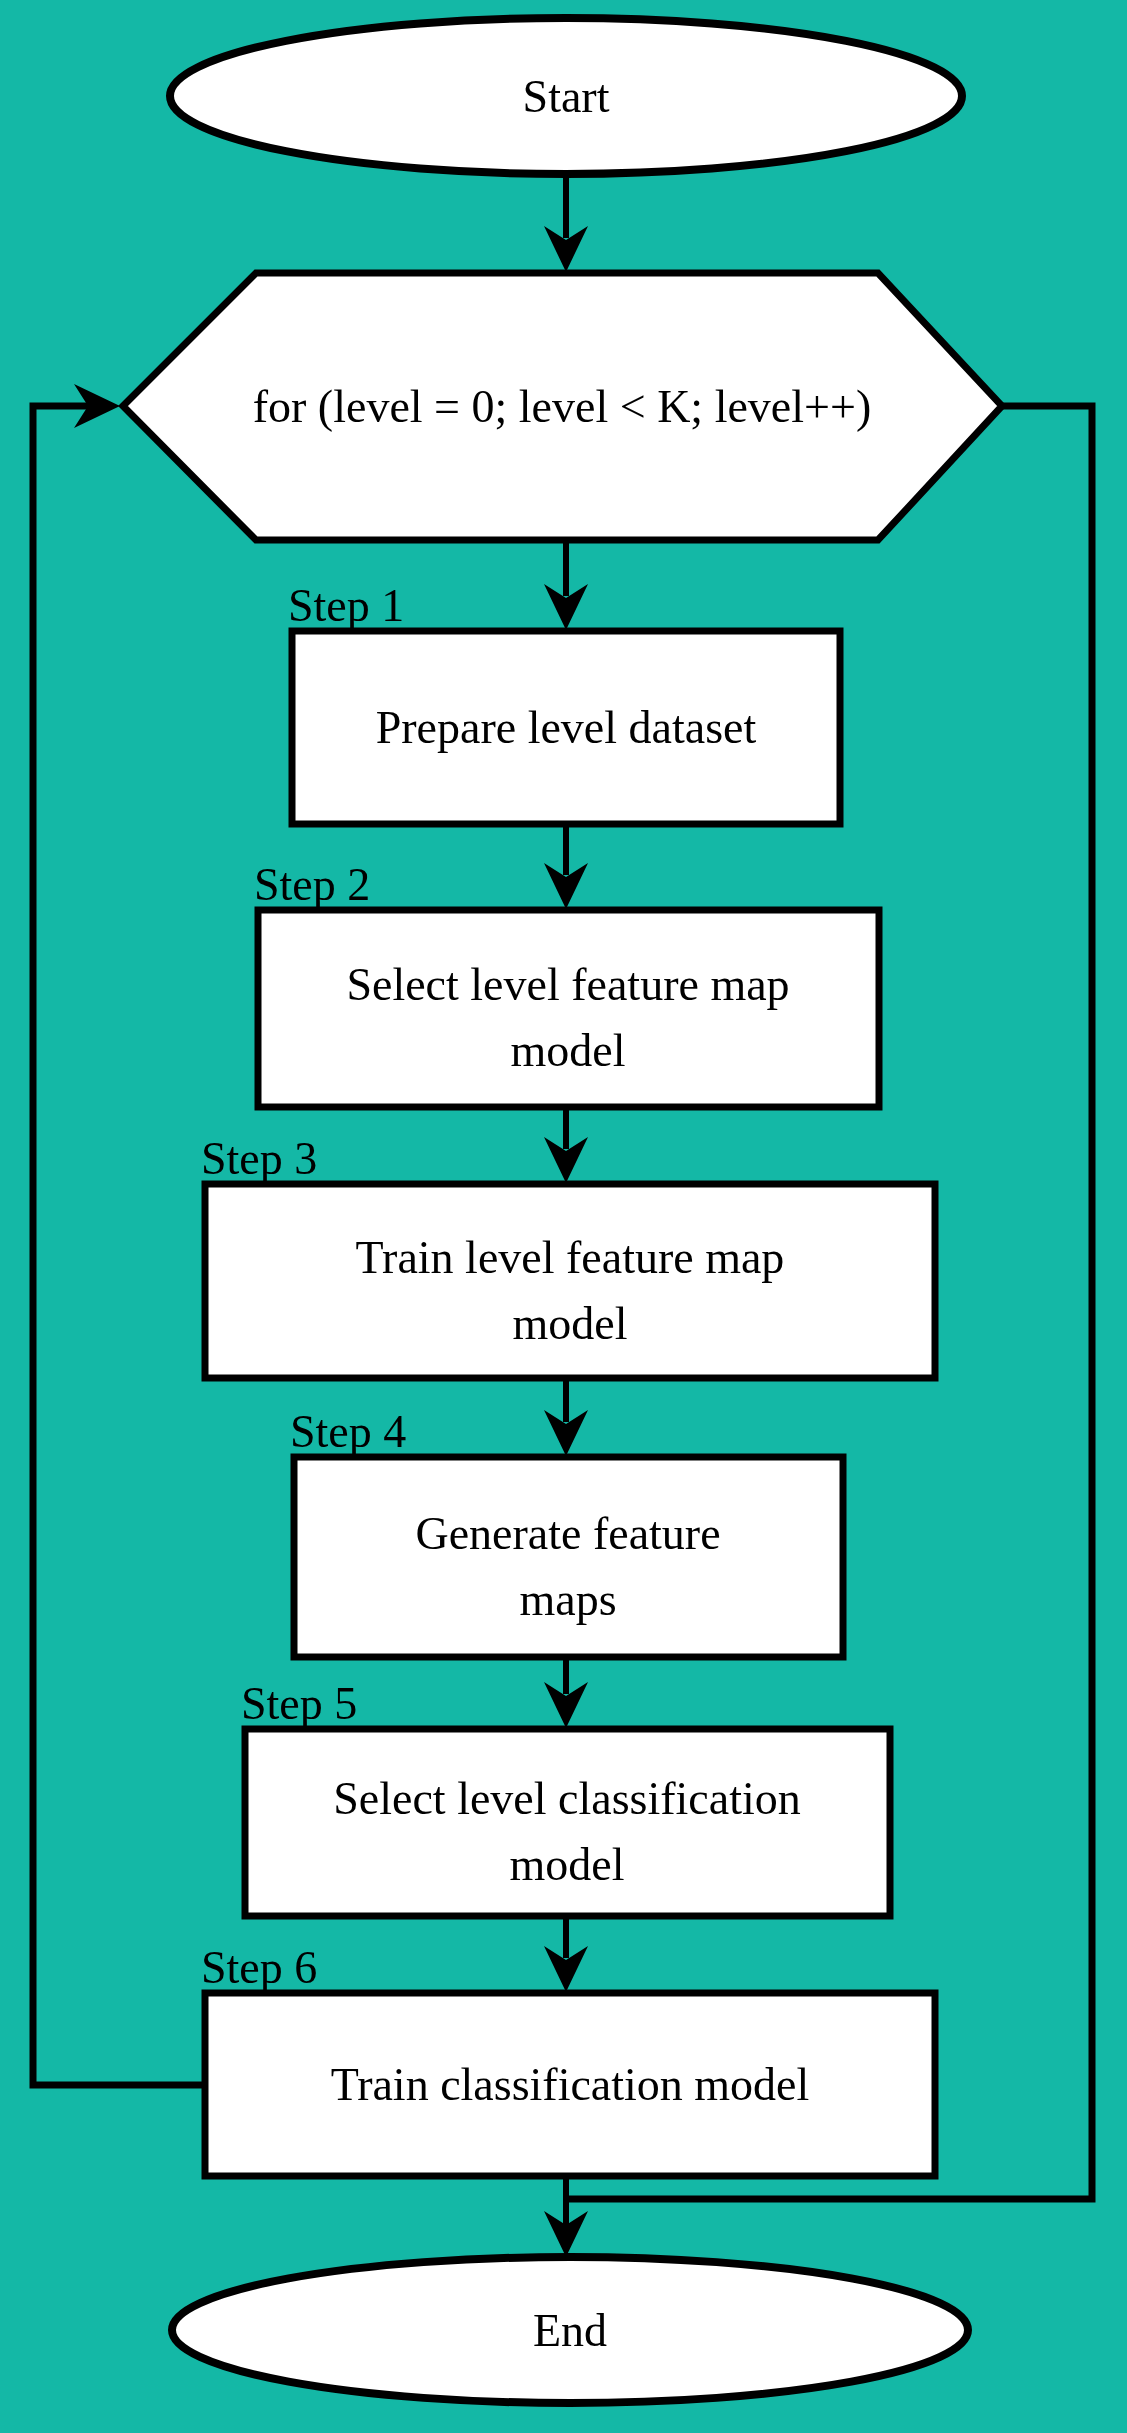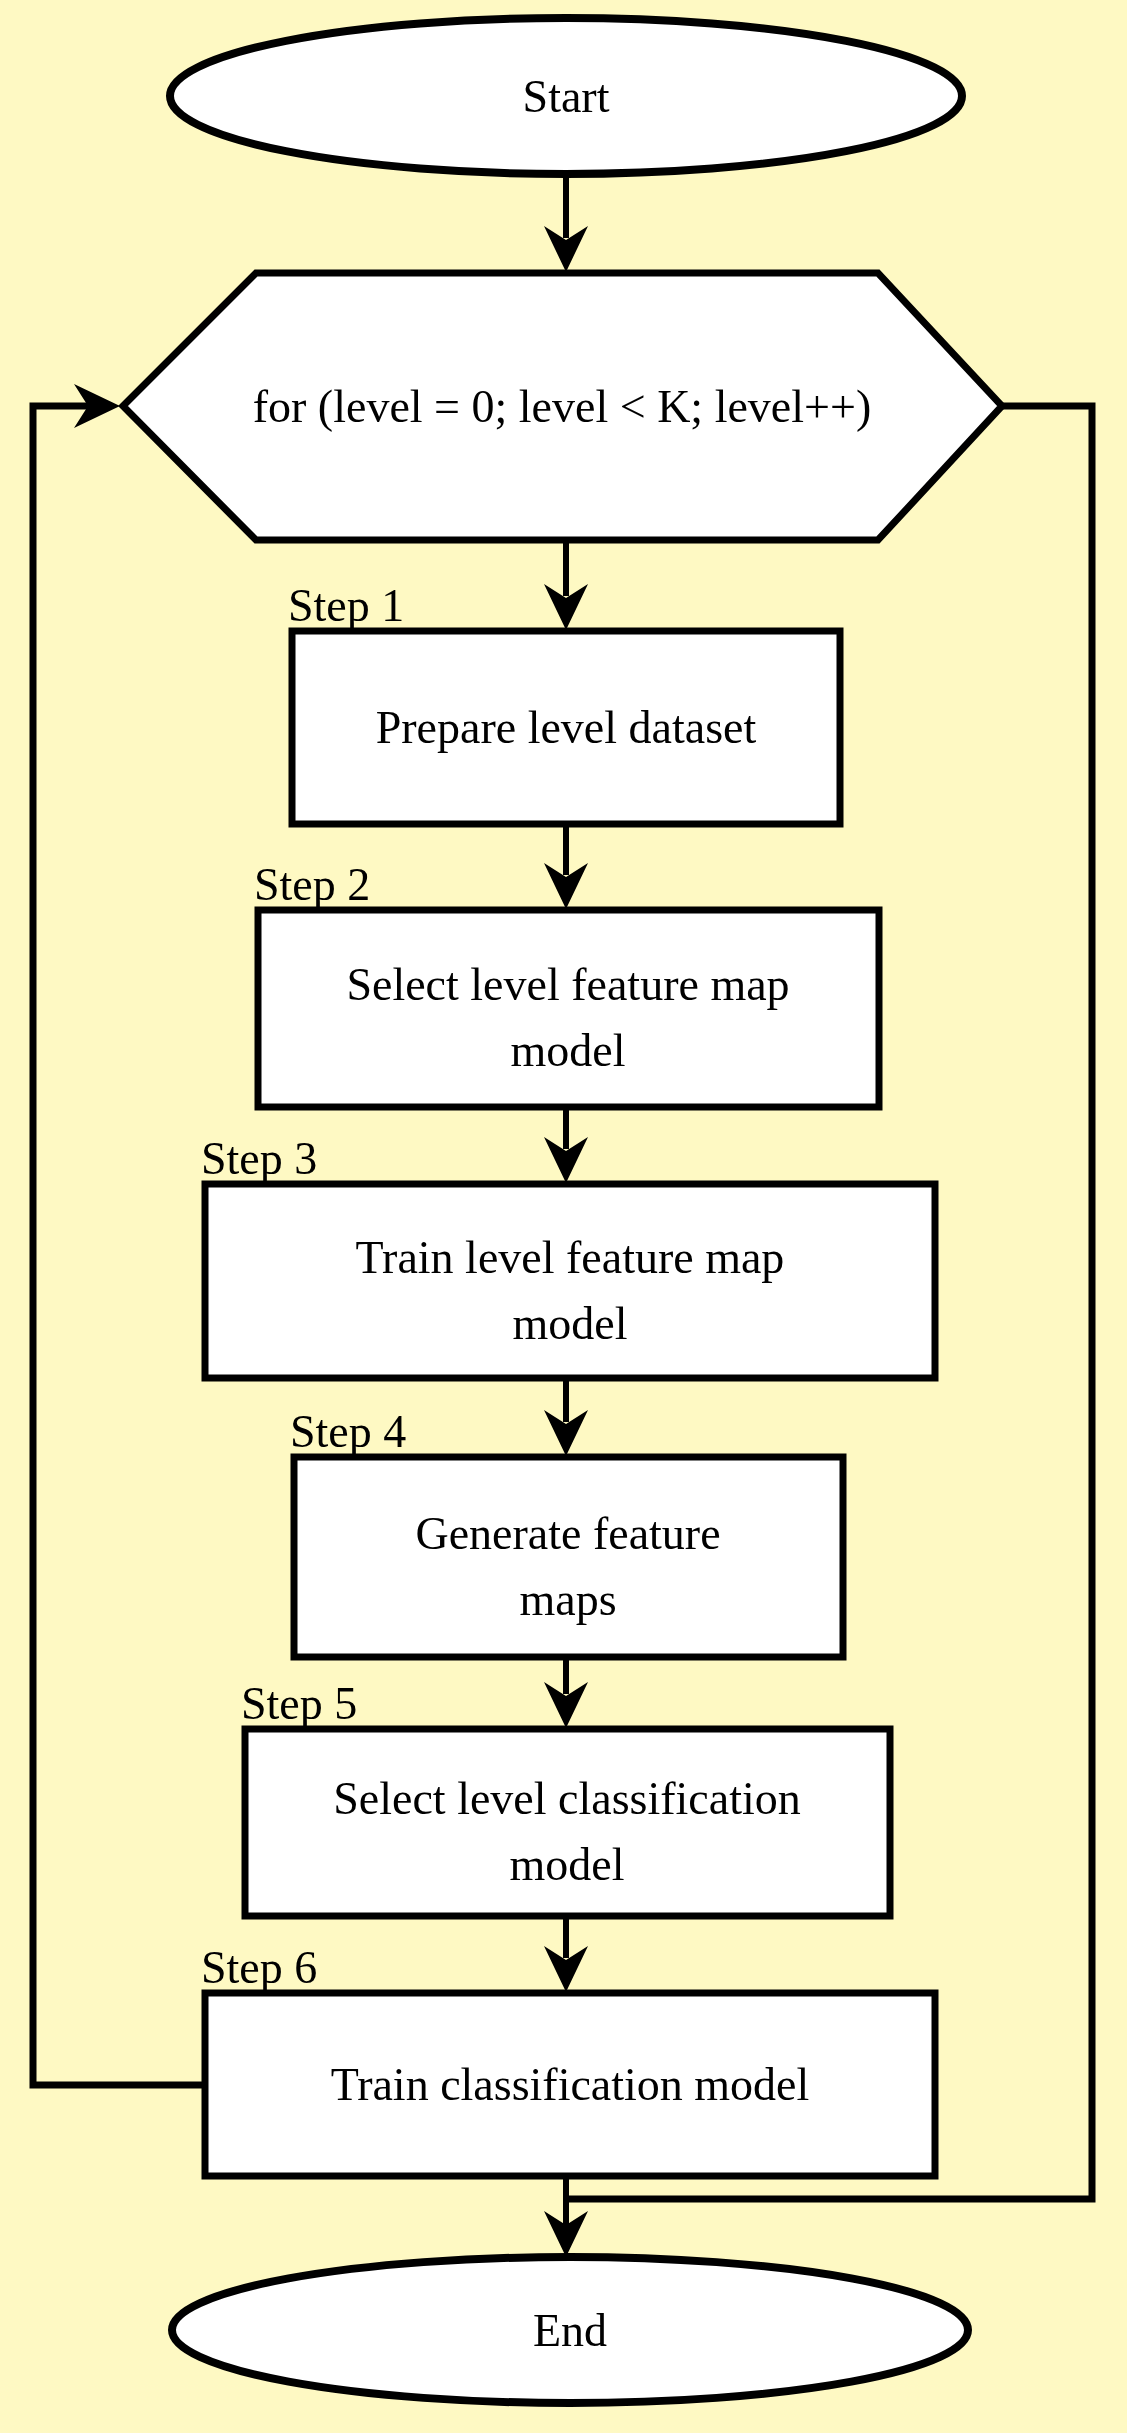--- a/index.html
+++ b/index.html
@@ -4,21 +4,21 @@
 <style>
   html, body {
     margin: 0;
     padding: 0;
     background: #ffffff;
   }
   .canvas {
     position: relative;
     width: 1127px;
     height: 2433px;
-    background: #fef9c3;
+    background: #14b8a6;
   }
   svg {
     display: block;
   }
   .shape {
     fill: #ffffff;
     stroke: #000000;
   }
   .thick {
     stroke-width: 8;

